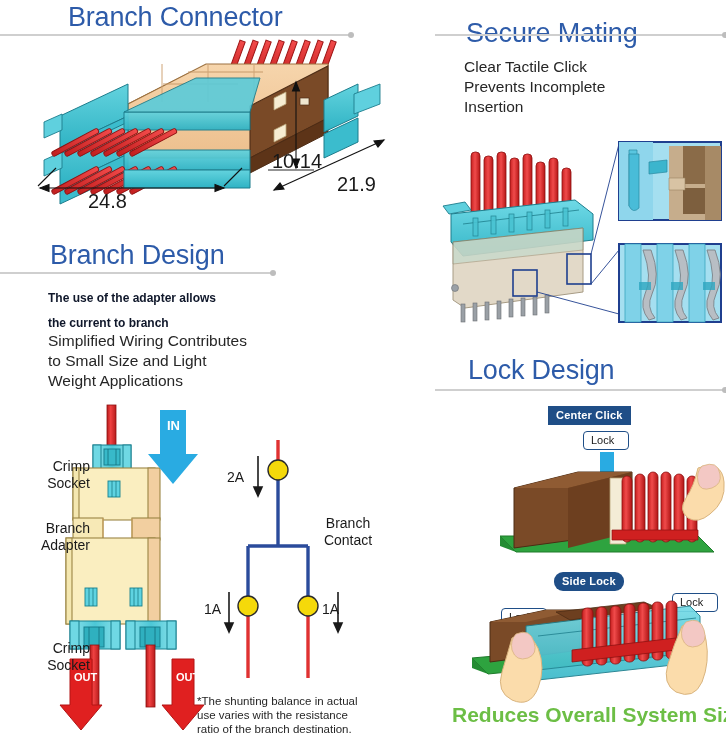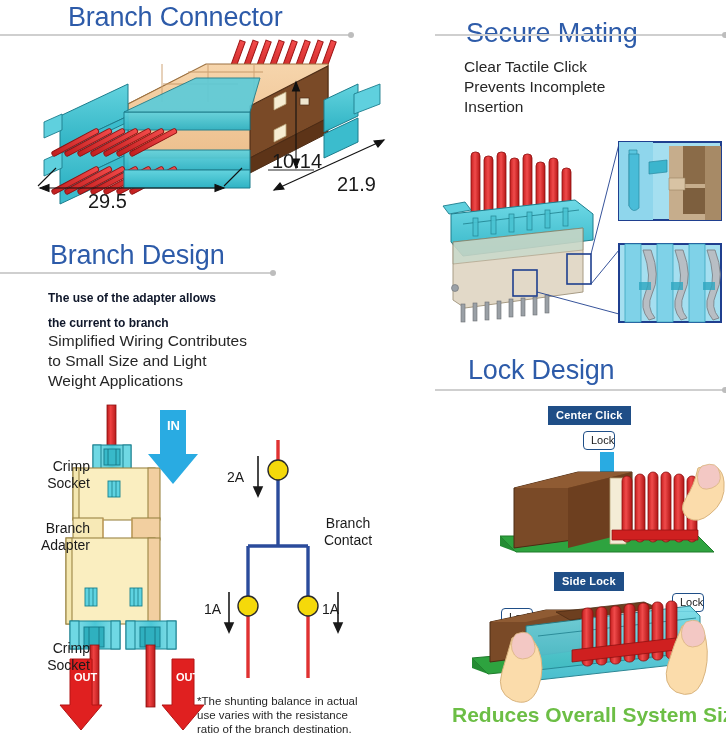--- a/index.html
+++ b/index.html
@@ -97,21 +97,21 @@
     white-space: nowrap;
     letter-spacing: .2px;
   }
   .badge-outline {
     position: absolute;
     background: #ffffff;
     color: #1a1a1a;
     border: 1.6px solid #1f4e87;
     border-radius: 4px;
     font-size: 11px;
-    padding: 2px 0 3px 7px;
+    padding: 2px 14px 3px 7px;
     white-space: nowrap;
   }
 
   svg { display: block; overflow: visible; }
   .fig { position: absolute; }
 </style>
 </head>
 <body>
 
 <div class="page">
@@ -214,21 +214,21 @@
         <path d="M268,130 l-3.5,-9 l7,0 Z" fill="#111"></path>
         <path d="M240,132 L286,132" stroke-width=".9"></path>
 
         <path d="M246,152 L356,102"></path>
         <path d="M246,152 l10,-1 l-4,-6 Z" fill="#111"></path>
         <path d="M356,102 l-10,1 l4,6 Z" fill="#111"></path>
       </g>
     </svg>
   </div>
 
-  <div class="dim-label" style="left:88px; top:190px;">29.5</div>
+  <div class="dim-label" style="left:88px; top:190px;">24.8</div>
   <div class="dim-label" style="left:272px; top:150px;">10.14</div>
   <div class="dim-label" style="left:337px; top:173px;">21.9</div>
 
   <div class="sec-title" style="left:50px; top:240px;">Branch Design</div>
   <div class="divider" style="left:0px; top:272px; width:274px;"></div>
 
   <div class="green-text" style="left:48px; top:286px;">The use of the adapter allows
 the current to branch</div>
   <div class="body-text" style="left:48px; top:331px;">Simplified Wiring Contributes
 to Small Size and Light
@@ -516,21 +516,21 @@
         <path d="M120,70 L206,70 L206,80 L120,80 Z"></path>
       </g>
 
       <g>
         <path d="M206,8 q24,-8 26,14 q2,20 -14,32 q-12,10 -22,4 q-10,-8 -2,-20 q8,-12 12,-30 Z" fill="#fbdcab" stroke="#d9b47e" stroke-width="1"></path>
         <path d="M210,6 q16,-6 18,8 q2,10 -8,14 q-12,4 -14,-6 q-2,-10 4,-16 Z" fill="#f3c8c4" stroke="#d9b47e" stroke-width=".8"></path>
       </g>
     </svg>
   </div>
 
-  <div class="badge-solid" style="left:554px; top:572px;">Side Lock</div>
+  <div class="badge-solid" style="left:554px; top:572px;border-radius:9px;">Side Lock</div>
   <div class="badge-outline" style="left:501px; top:608px;">Lock</div>
   <div class="badge-outline" style="left:672px; top:593px;">Lock</div>
 
   <div class="fig" style="left:460px; top:588px;">
     <svg width="266" height="112" viewBox="0 0 266 112">
       <defs>
         <linearGradient id="slRed" x1="0" y1="0" x2="1" y2="0">
           <stop offset="0%" stop-color="#c41d1d"></stop>
             <stop offset="40%" stop-color="#f04b4b"></stop>
           <stop offset="100%" stop-color="#b01414"></stop>

